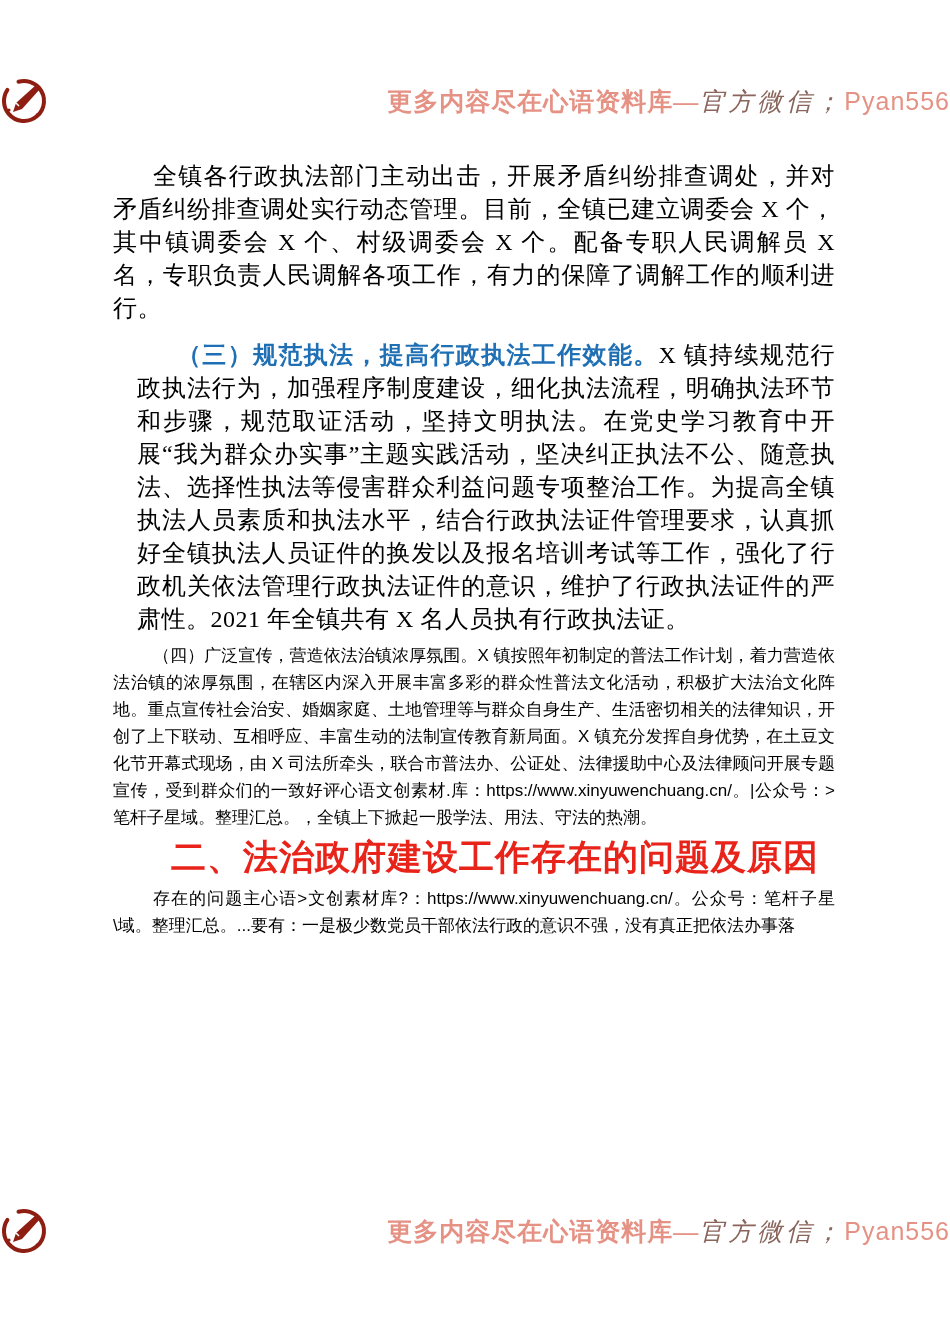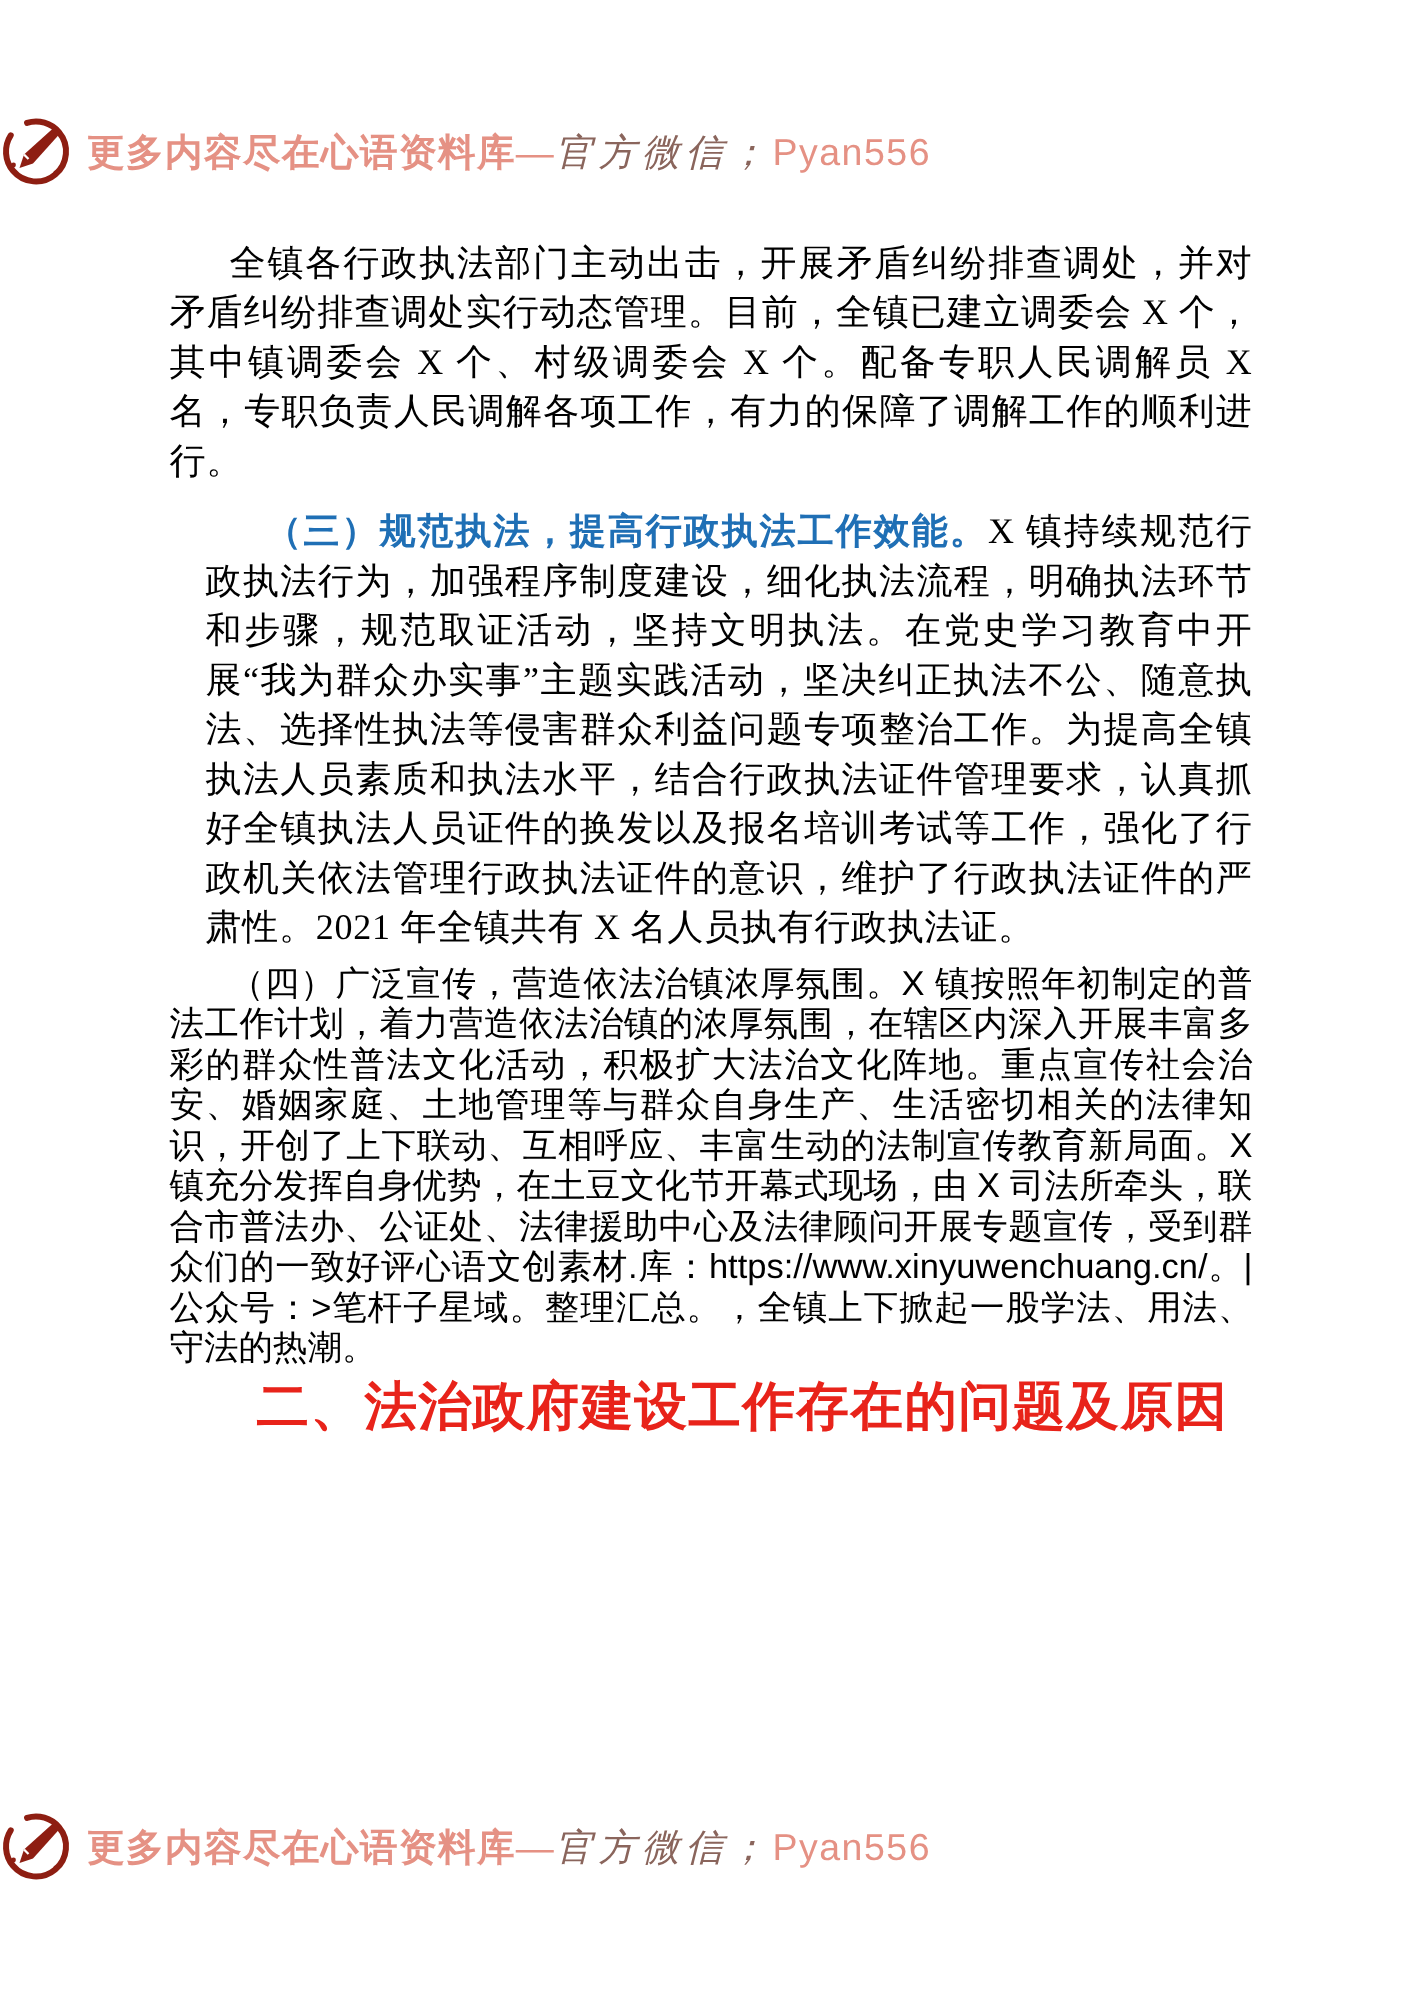--- a/index.html
+++ b/index.html
@@ -14,21 +14,21 @@
     position:relative;
     width:950px;height:1344px;
     margin:0 auto;
     background:#ffffff;
     overflow:hidden;
     font-family:"Liberation Serif","DejaVu Serif",serif;
     color:#000;
   }
   
   .watermark{
-    display:flex;align-items:center;justify-content:flex-start;
+    display:flex;align-items:center;justify-content:space-between;
     gap:10px;
     height:50px;
     user-select:none;
   }
   .watermark.header{margin-top:76px;}
   .watermark.footer{position:absolute;left:0;right:0;top:1206px;}
   .wm-logo{width:48px;height:48px;flex:0 0 48px;}
   .wm-text{
     font-size:25px;
     letter-spacing:1px;
@@ -50,21 +50,21 @@
     line-height:33px;
     text-align:justify;
     text-indent:40px;
     word-break:break-all;
     letter-spacing:0.5px;
   }
   .big + .big{margin-top:14px;margin-left:24px;}
   .blue-lead{color:var(--accent-blue);font-weight:bold;}
   .small{
     font-family:"Liberation Sans","DejaVu Sans",sans-serif;
-    font-size:23px;
+    font-size:17px;
     line-height:27px;
     text-align:justify;
     text-indent:40px;
     word-break:break-all;
   }
   .small.first{margin-top:6px;}
   .section-red{
     margin:6px 0 8px 58px;
     font-family:"Liberation Sans","DejaVu Sans",sans-serif;
     font-size:35px;
@@ -93,20 +93,21 @@
   <div class="content">
 
     <p class="big">全镇各行政执法部门主动出击，开展矛盾纠纷排查调处，并对矛盾纠纷排查调处实行动态管理。目前，全镇已建立调委会 X 个，其中镇调委会 X 个、村级调委会 X 个。配备专职人民调解员 X 名，专职负责人民调解各项工作，有力的保障了调解工作的顺利进行。</p>
 
     <p class="big"><span class="blue-lead">（三）规范执法，提高行政执法工作效能。</span><span>X 镇持续规范行政执法行为，加强程序制度建设，细化执法流程，明确执法环节和步骤，规范取证活动，坚持文明执法。在党史学习教育中开展“我为群众办实事”主题实践活动，坚决纠正执法不公、随意执法、选择性执法等侵害群众利益问题专项整治工作。为提高全镇执法人员素质和执法水平，结合行政执法证件管理要求，认真抓好全镇执法人员证件的换发以及报名培训考试等工作，强化了行政机关依法管理行政执法证件的意识，维护了行政执法证件的严肃性。2021 年全镇共有 X 名人员执有行政执法证。</span></p>
 
     <p class="small first">（四）广泛宣传，营造依法治镇浓厚氛围。X 镇按照年初制定的普法工作计划，着力营造依法治镇的浓厚氛围，在辖区内深入开展丰富多彩的群众性普法文化活动，积极扩大法治文化阵地。重点宣传社会治安、婚姻家庭、土地管理等与群众自身生产、生活密切相关的法律知识，开创了上下联动、互相呼应、丰富生动的法制宣传教育新局面。X 镇充分发挥自身优势，在土豆文化节开幕式现场，由 X 司法所牵头，联合市普法办、公证处、法律援助中心及法律顾问开展专题宣传，受到群众们的一致好评心语文创素材.库：https://www.xinyuwenchuang.cn/。|公众号：&gt;笔杆子星域。整理汇总。，全镇上下掀起一股学法、用法、守法的热潮。</p>
 
     <h2 class="section-red">二、法治政府建设工作存在的问题及原因</h2>
 
+    <p class="small">存在的问题主心语&gt;文创素材库?：https://www.xinyuwenchuang.cn/。公众号：笔杆子星\域。整理汇总。...要有：一是极少数党员干部依法行政的意识不强，没有真正把依法办事落</p>
 
   </div>
 
   <div class="watermark footer">
     <svg class="wm-logo" viewBox="0 0 48 48" xmlns="http://www.w3.org/2000/svg">
       <circle cx="24" cy="24" r="20" fill="none" stroke="#8e1e12" stroke-width="4" stroke-dasharray="88 14" stroke-linecap="round" transform="rotate(-40 24 24)"></circle>
       <path d="M36 8 L16 26 L13 35 L22 32 L40 12 Z" fill="#8e1e12"></path>
       <path d="M16 26 L19 29" stroke="#ffffff" stroke-width="1.5"></path>
       <circle cx="9" cy="33" r="1.6" fill="#8e1e12"></circle>
       <circle cx="37" cy="38" r="1.4" fill="#8e1e12"></circle>

